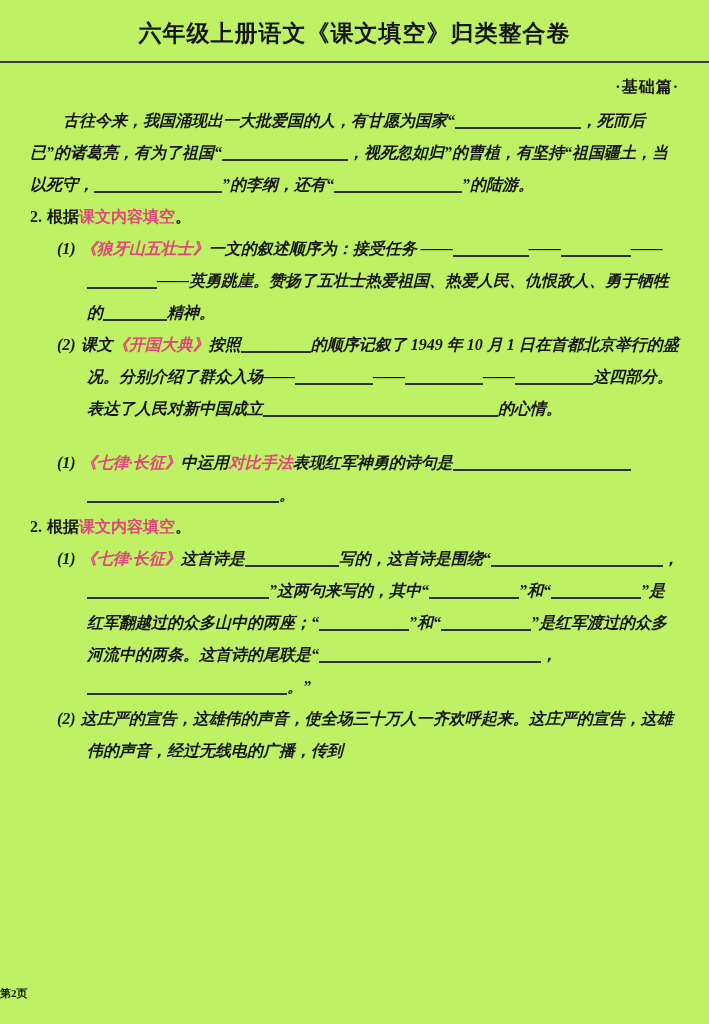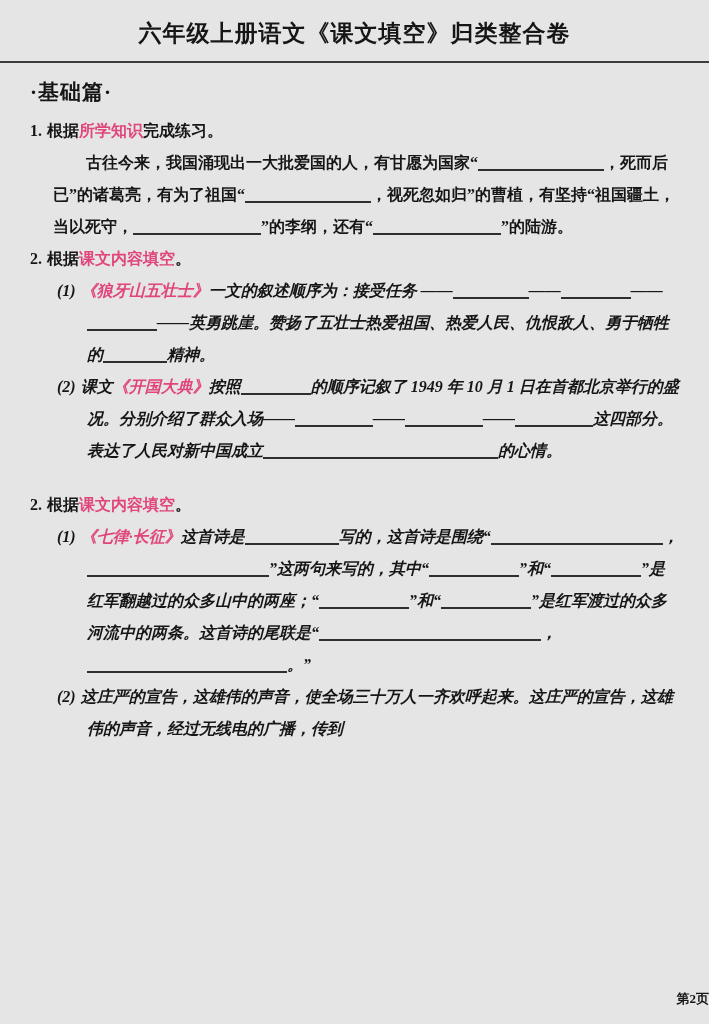--- a/index.html
+++ b/index.html
@@ -1,19 +1,19 @@
 <!DOCTYPE html>
 <html><head>
 <meta charset="utf-8">
 <style>
   html,body { margin:0; padding:0; background:#ffffff; }
   .page {
     position:relative;
     width:709px; height:1024px;
-    background:#e5e5e5;
+    background:#bef264;
     font-family:"Liberation Serif","DejaVu Serif",serif;
     font-weight:bold;
     color:#161616;
     overflow:hidden;
     box-sizing:border-box;
   }
   .title {
     margin:18px 10px 2px;
     text-align:center;
     font-size:23px;
@@ -31,67 +31,67 @@
     margin:12px 0 0 0;
   }
   .content {
     padding:0 30px;
     font-size:16px;
     line-height:2.0;
   }
   .section { margin-top:2px; }
   .section + .section { margin-top:22px; }
   .section-heading {
-    text-align:left;
-    font-size:21px;
+    text-align:right;
+    font-size:16px;
     margin:8px 0 2px;
     letter-spacing:1px;
   }
   .qhead { margin:0; }
   .qnum { margin-right:5px; }
   .sub {
     margin-left:27px;
     padding-left:30px;
     text-indent:-30px;
     font-style:italic;
   }
   .para {
-    margin-left:23px;
     text-indent:33px;
+    font-style:italic;
   }
   .blank {
     display:inline-block;
     border-bottom:2px solid #2e2e2e;
     height:0.95em;
     vertical-align:-3px;
   }
   .hl {  }
   .footer {
     position:absolute;
-    bottom:16px; left:0;
+    bottom:23px; left:0;
     width:100%;
-    text-align:right;
-    font-size:13px;
+    text-align:left;
+    font-size:11px;
   }
 </style>
 </head>
 <body>
 
 <div class="page">
   <h1 class="title">六年级上册语文《课文填空》归类整合卷</h1>
   <hr class="rule">
   <div class="content" id="content" style="color: rgb(22, 22, 22);">
       <div class="section">
         <div class="section-heading">·基础篇·</div>
-        <div class="qhead"><span class="qnum">1.</span><span class="txt">根据</span><span class="hl" style="color: rgb(224, 69, 124);">所学知识</span><span class="txt">完成练习。</span></div>
         <div class="para"><span class="txt">古往今来，我国涌现出一大批爱国的人，有甘愿为国家“</span><span class="blank" style="width: 126px;"></span><span class="txt">，死而后已”的诸葛亮，有为了祖国“</span><span class="blank" style="width: 126px;"></span><span class="txt">，视死忽如归”的曹植，有坚持“祖国疆土，当以死守，</span><span class="blank" style="width: 128px;"></span><span class="txt">”的李纲，还有“</span><span class="blank" style="width: 128px;"></span><span class="txt">”的陆游。</span></div>
         <div class="qhead"><span class="qnum">2.</span><span class="txt">根据</span><span class="hl" style="color: rgb(224, 69, 124);">课文内容填空</span><span class="txt">。</span></div>
         <div class="sub"><span class="qnum">(1)</span><span class="hl" style="color: rgb(224, 69, 124);">《狼牙山五壮士》</span><span class="txt">一文的叙述顺序为：接受任务 ——</span><span class="blank" style="width: 76px;"></span><span class="txt">——</span><span class="blank" style="width: 70px;"></span><span class="txt">——</span><span class="blank" style="width: 70px;"></span><span class="txt">——英勇跳崖。赞扬了五壮士热爱祖国、热爱人民、仇恨敌人、勇于牺牲的</span><span class="blank" style="width: 64px;"></span><span class="txt">精神。</span></div>
         <div class="sub"><span class="qnum">(2)</span><span class="txt">课文</span><span class="hl" style="color: rgb(224, 69, 124);">《开国大典》</span><span class="txt">按照</span><span class="blank" style="width: 70px;"></span><span class="txt">的顺序记叙了 1949 年 10 月 1 日在首都北京举行的盛况。分别介绍了群众入场——</span><span class="blank" style="width: 78px;"></span><span class="txt">——</span><span class="blank" style="width: 78px;"></span><span class="txt">——</span><span class="blank" style="width: 78px;"></span><span class="txt">这四部分。表达了人民对新中国成立</span><span class="blank" style="width: 235px;"></span><span class="txt">的心情。</span></div>
       </div>
       <div class="section">
+        <div class="sub"><span class="qnum">(1)</span><span class="hl" style="color: rgb(224, 69, 124);">《七律·长征》</span><span class="txt">中运用</span><span class="hl" style="color: rgb(224, 69, 124);">对比手法</span><span class="txt">表现红军神勇的诗句是</span><span class="blank" style="width: 178px;"></span><span class="blank" style="width: 192px;"></span><span class="txt">。</span></div>
         <div class="qhead"><span class="qnum">2.</span><span class="txt">根据</span><span class="hl" style="color: rgb(224, 69, 124);">课文内容填空</span><span class="txt">。</span></div>
         <div class="sub"><span class="qnum">(1)</span><span class="hl" style="color: rgb(224, 69, 124);">《七律·长征》</span><span class="txt">这首诗是</span><span class="blank" style="width: 94px;"></span><span class="txt">写的，这首诗是围绕“</span><span class="blank" style="width: 172px;"></span><span class="txt">，</span><span class="blank" style="width: 182px;"></span><span class="txt">”这两句来写的，其中“</span><span class="blank" style="width: 90px;"></span><span class="txt">”和“</span><span class="blank" style="width: 90px;"></span><span class="txt">”是红军翻越过的众多山中的两座；“</span><span class="blank" style="width: 90px;"></span><span class="txt">”和“</span><span class="blank" style="width: 90px;"></span><span class="txt">”是红军渡过的众多河流中的两条。这首诗的尾联是“</span><span class="blank" style="width: 222px;"></span><span class="txt">，</span><span class="blank" style="width: 200px;"></span><span class="txt">。”</span></div>
         <div class="sub"><span class="qnum">(2)</span><span class="txt">这庄严的宣告，这雄伟的声音，使全场三十万人一齐欢呼起来。这庄严的宣告，这雄伟的声音，经过无线电的广播，传到</span></div>
       </div>
     </div>
   <div class="footer">第2页</div>
 </div>
 
 </body></html>

